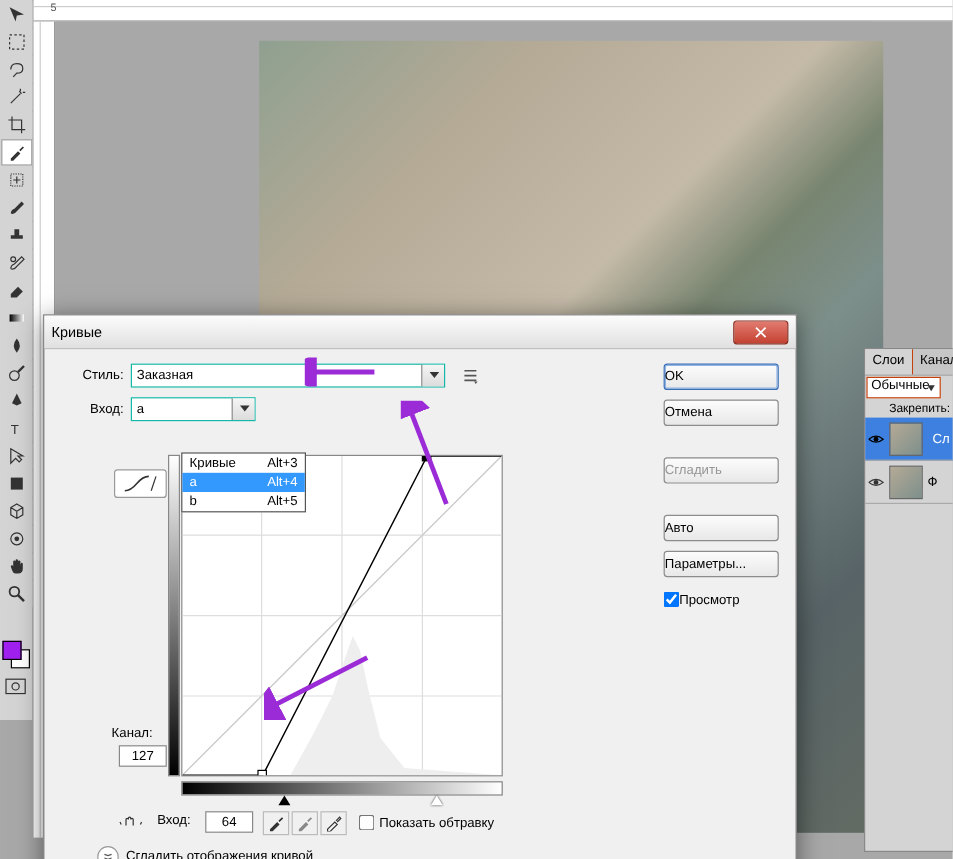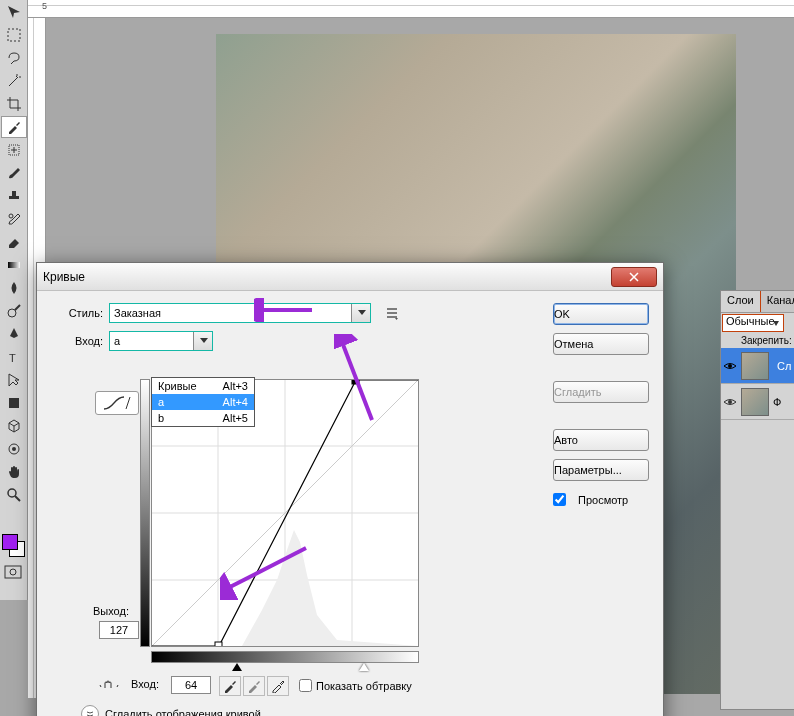--- a/index.html
+++ b/index.html
@@ -64,21 +64,21 @@
   .clip-check { position: absolute; left: 262px; top: 388px; display:flex; align-items:center; gap:4px;}
   .clip-check input { width:13px; height:13px;}
 
   .disclosure { position: absolute; left: 44px; top: 414px; display: flex; align-items:center; gap:6px; }
   .disc-btn { width:18px; height:18px; border:1px solid #999; background:#fff; border-radius:9px; display:flex; align-items:center; justify-content:center;}
 
   .btn-col { position: absolute; right: 14px; top: 12px; width: 96px; display:flex; flex-direction:column; gap:8px;}
   .btn { height:22px; background: linear-gradient(#fcfcfc,#e8e8e8); border:1px solid #8c8c8c; border-radius:3px; display:flex; align-items:center; }
   .btn.primary { border: 1px solid #3b6fb5; box-shadow: 0 0 0 1px #8cb4e8 inset;}
   .btn.disabled { color:#969696; }
-  .preview-row { display:flex; align-items:center; gap:12px; margin-top:4px;}
+  .preview-row { display:flex; align-items:center; gap:0; margin-top:4px;}
   .preview-row input { width:13px; height:13px;}
 
   .anno-arrow { position: absolute; pointer-events: none; }
 
   
   .layers-panel { position: absolute; right: 0; top: 290px; width: 74px; height: 420px; background: #d4d4d4; border: 1px solid #888; border-right:none;}
   .panel-tabs { display:flex; height:22px; border-bottom:1px solid #999; }
   .p-tab { padding: 3px 6px; background:#c6c6c6; border-right:1px solid #c2410c; }
   .p-tab.active { background:#d4d4d4;}
   .blend-combo { margin:1px; width:62px; height:18px; background:#fff; border:1px solid #c2410c; padding: 0 16px 0 3px; position:relative;}
@@ -326,21 +326,21 @@
 
           <rect x="63" y="262" width="7" height="7" fill="#fff" stroke="#000"></rect>
           <rect x="200" y="-3" width="7" height="7" fill="#000" stroke="#000"></rect>
         </svg>
       </div>
 
       <div class="grad-h"></div>
       <div class="marker-black"></div>
       <div class="marker-white"></div>
 
-      <div class="output-lbl">Выход:</div>
+      <div class="output-lbl">Канал:</div>
       <input class="output-val" value="127" style="">
 
       <div class="input-lbl">Вход:</div>
       <input class="input-val" value="64" style="">
 
       <div class="hand-icon">
         <svg width="20" height="18" viewBox="0 0 20 18">
             <path d="M6 9 L6 4 Q6 3 7 3 Q8 3 8 4 L8 3 Q8 2 9 2 Q10 2 10 3 L10 4 Q10 3 11 3 Q12 3 12 4 L12 9" fill="none" stroke="#333"></path>
             <path d="M2 8 L1 6 M18 8 L19 6" stroke="#333"></path>
           </svg>

